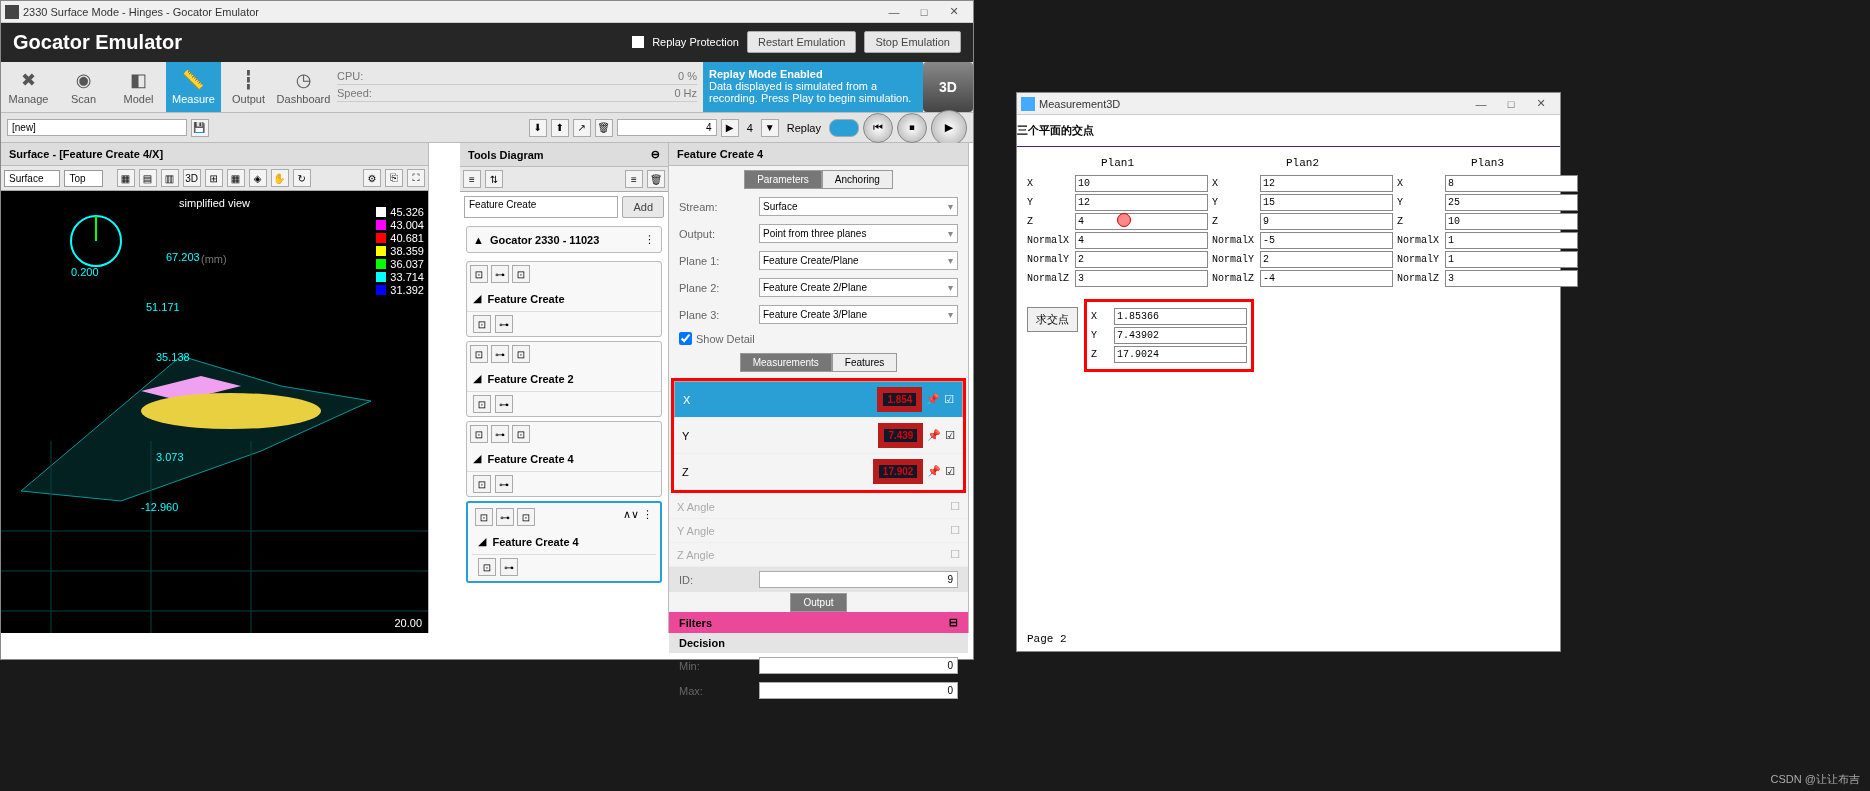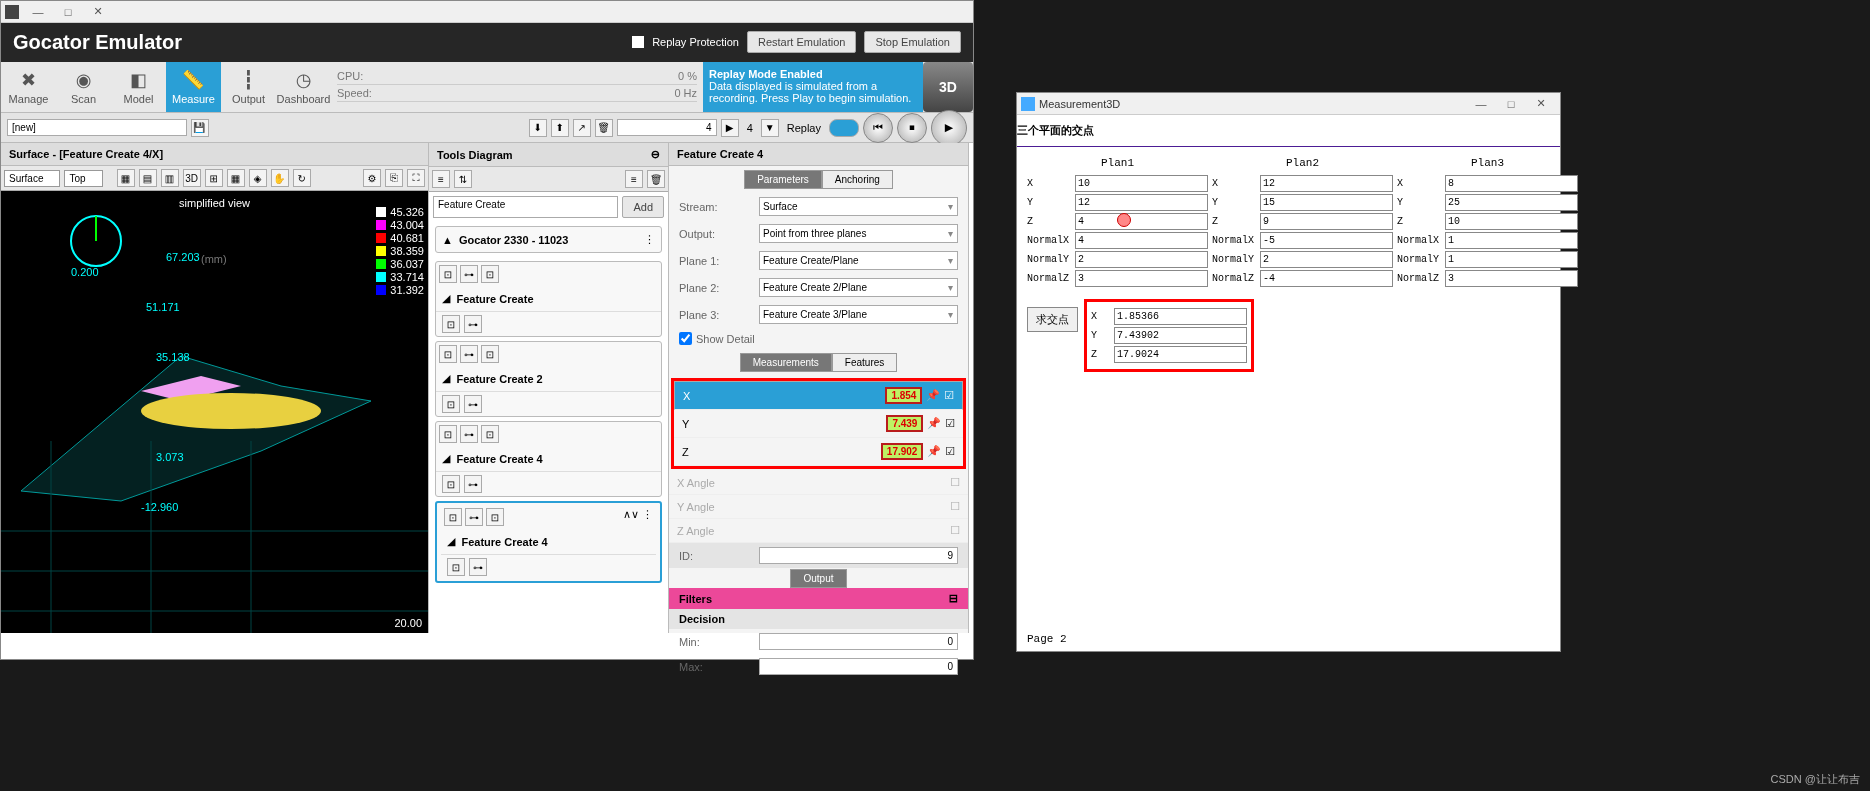--- a/index.html
+++ b/index.html
@@ -34,38 +34,38 @@
 .panel { border-right: 1px solid #bbb; display: flex; flex-direction: column; }
 .panel-hdr { background: #ddd; padding: 5px 8px; font-weight: bold; font-size: 11px; border-bottom: 1px solid #bbb; display: flex; align-items: center; }
 .viewer { width: 428px; background: #000; position: relative; }
 .viewer-toolbar { background: #e8e8e8; padding: 3px; display: flex; gap: 4px; border-bottom: 1px solid #aaa; align-items: center; }
 .mini-sel { background: #fff; border: 1px solid #999; padding: 2px 16px 2px 4px; font-size: 10px; }
 .icon-btn { width: 18px; height: 18px; border: 1px solid #aaa; background: #f4f4f4; display: flex; align-items: center; justify-content: center; font-size: 10px; }
 .viewer-canvas { width: 100%; height: 455px; background: #000; position: relative; color: #0ff; font-size: 9px; }
 .legend { position: absolute; right: 4px; top: 14px; color: #fff; font-size: 9px; }
 .legend div { display: flex; align-items: center; gap: 4px; margin: 1px 0; }
 .lsq { width: 10px; height: 10px; }
-.tools-panel { width: 240px; }
+.tools-panel { width: 240px; padding-left: 31px; }
 .tool-item { border: 1px solid #bbb; margin: 4px 6px; border-radius: 3px; background: #f8f8f8; }
 .tool-item-hdr { padding: 3px; display: flex; gap: 3px; }
 .tool-item-body { padding: 6px; display: flex; align-items: center; gap: 6px; }
 .tool-item.sel { border: 2px solid #2a9fd6; }
 .tool-sub { padding: 3px 6px; border-top: 1px solid #ddd; display: flex; gap: 4px; }
 .feat-panel { width: 300px; background: #f4f4f4; }
 .tab-row { display: flex; justify-content: center; padding: 4px; gap: 0; }
 .tab { padding: 3px 12px; border: 1px solid #999; background: #eee; font-size: 10px; }
 .tab.active { background: #777; color: #fff; }
 .param-row { display: flex; padding: 4px 10px; align-items: center; }
 .param-row label { width: 80px; color: #666; }
 .param-sel { flex: 1; background: #fff; border: 1px solid #aaa; padding: 3px; font-size: 10px; position: relative; }
 .param-sel::after { content: "▾"; position: absolute; right: 4px; color: #888; }
 .meas-row { display: flex; padding: 5px 8px; align-items: center; border-bottom: 1px solid #eee; }
 .meas-row.sel { background: #2a9fd6; color: #fff; }
 .meas-row .lbl { flex: 1; }
-.meas-row .val { color: #d00; font-weight: bold; background: #bef264; padding: 1px 4px; border: 2px solid #b91c1c; font-size: 10px; }
+.meas-row .val { color: #d00; font-weight: bold; background: #0f172a; padding: 1px 4px; border: 6px solid #b91c1c; font-size: 10px; }
 .meas-row.sel .val { }
 .red-frame { border: 3px solid #f00; margin: 2px; }
 .pin { margin: 0 4px; }
 .m3d-window { left: 1016px; top: 92px; width: 545px; height: 560px; }
 .m3d-title { padding: 8px 0; border-bottom: 1px solid #4c1d95; font-weight: bold; }
 .m3d-body { padding: 6px 10px; }
 .m3d-cols { display: flex; gap: 4px; }
 .m3d-col { flex: 1; }
 .m3d-hdr { text-align: center; padding: 4px; font-family: 'Courier New', monospace; }
 .m3d-row { display: flex; align-items: center; margin: 2px 0; gap: 3px; }
@@ -75,20 +75,21 @@
 .calc-btn { border: 1px solid #888; padding: 4px 8px; background: #f0f0f0; }
 .watermark { position: absolute; right: 10px; bottom: 4px; color: #aaa; font-size: 11px; }
 .cursor-dot { position: absolute; width: 14px; height: 14px; border-radius: 50%; background: #f88; border: 1px solid #c00; }
 </style>
 </head>
 <body>
 
 <div class="window main-window">
   <div class="titlebar">
     <span class="icon"></span>
+    <span class="title">2330 Surface Mode - Hinges - Gocator Emulator</span>
     <span class="winbtn">—</span>
     <span class="winbtn">□</span>
     <span class="winbtn">✕</span>
   </div>
   <div class="header-dark">
     <h1>Gocator Emulator</h1>
     <div class="header-right">
       <span class="chk">✓</span>
       <span style="color:#fff">Replay Protection</span>
       <button class="btn-grey">Restart Emulation</button>

